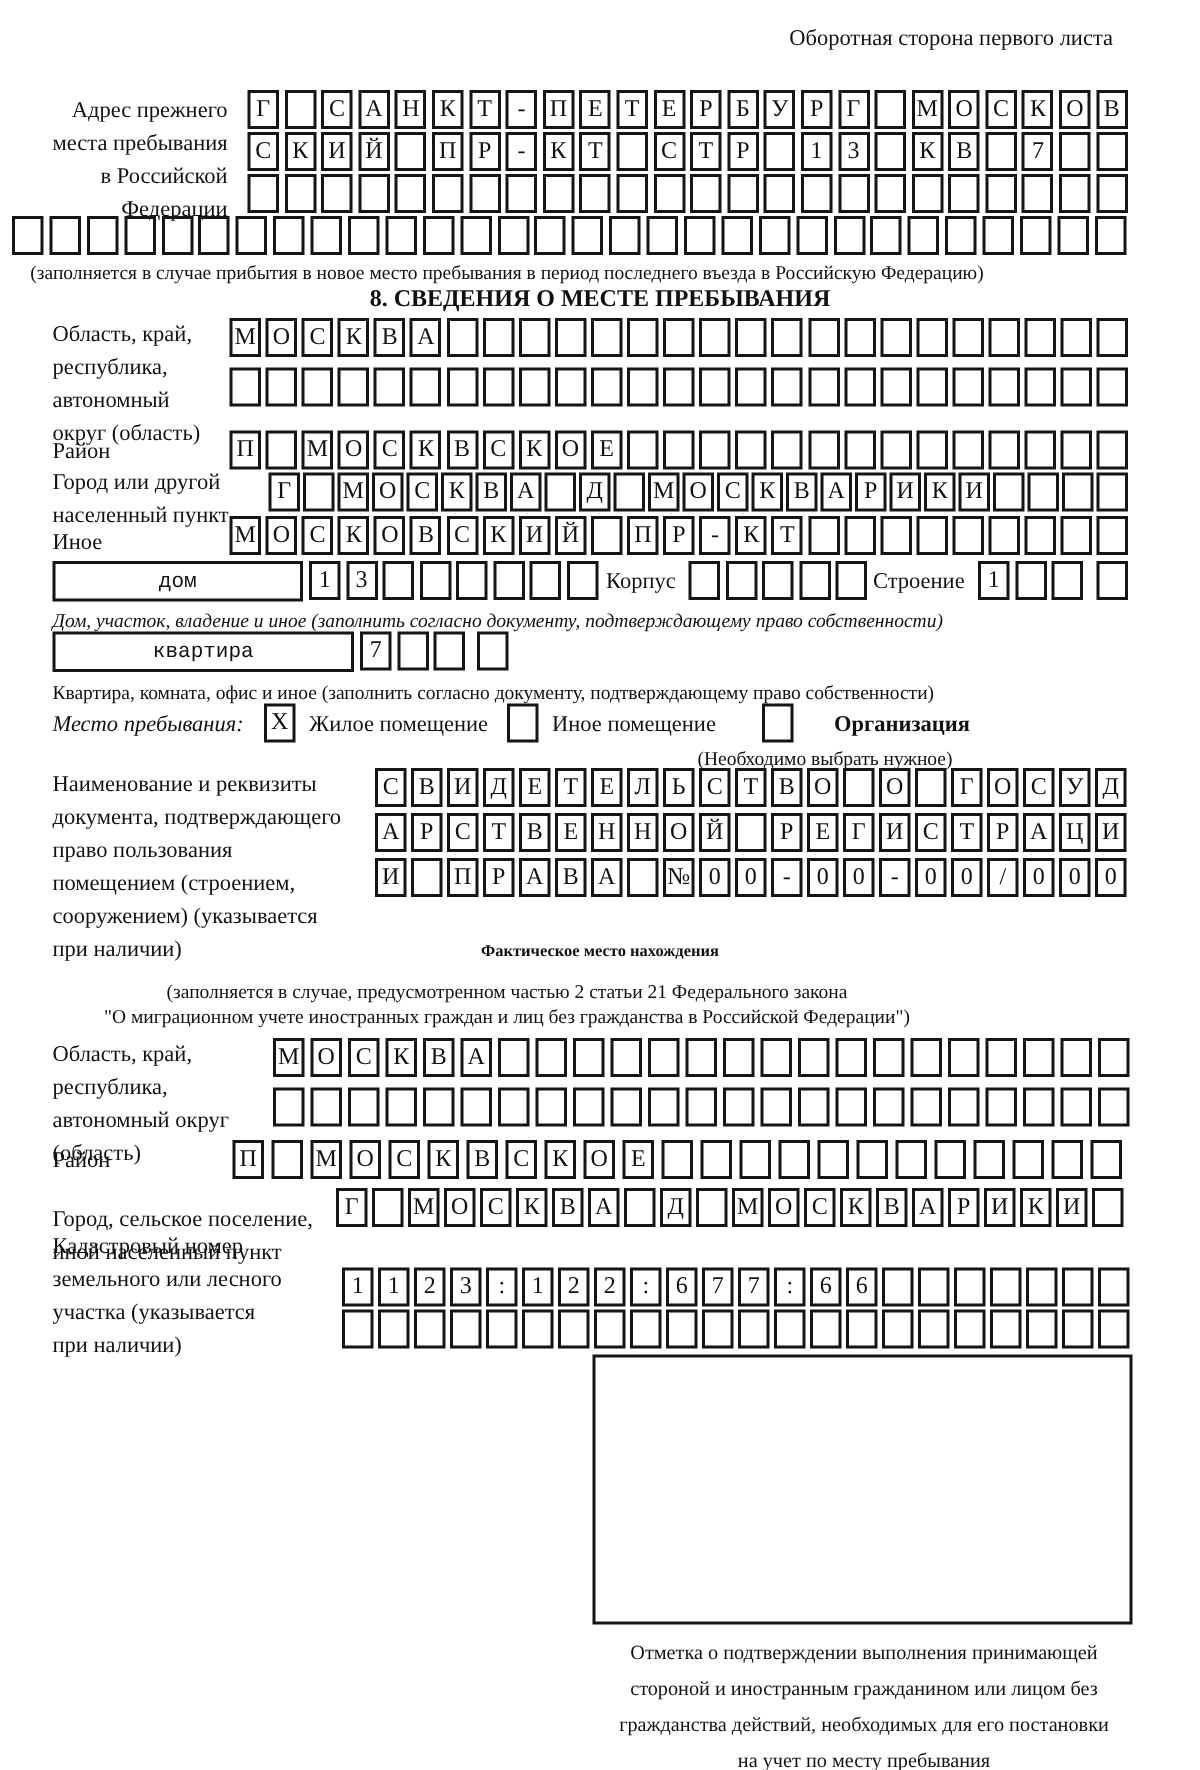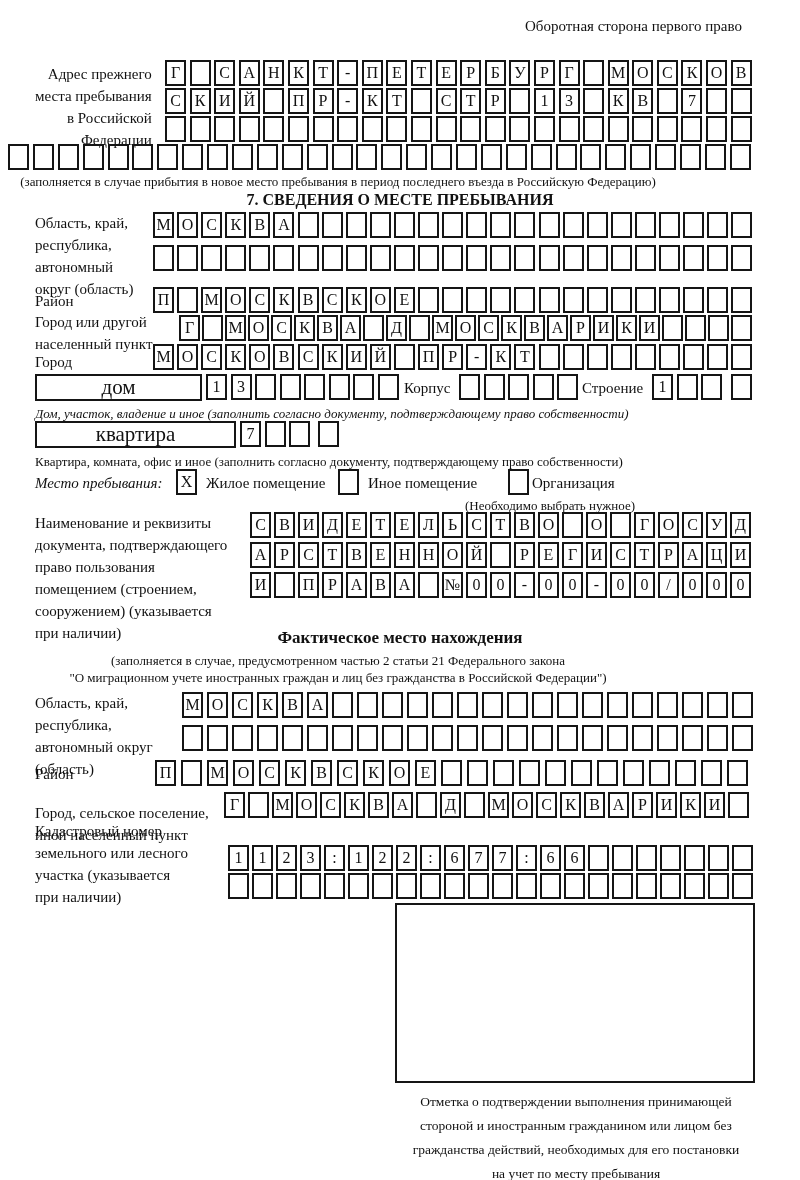--- a/index.html
+++ b/index.html
@@ -8,30 +8,30 @@
     font-family:"Liberation Serif","DejaVu Serif",serif;color:#111;overflow:hidden;
   }
   .lbl{position:absolute;font-size:15px;line-height:22px;white-space:pre-line;}
   .cap{position:absolute;font-size:13px;line-height:17px;}
   .ttl{position:absolute;width:800px;left:0;text-align:center;font-weight:bold;font-size:16px;}
   .note-c{position:absolute;width:676px;left:0;text-align:center;font-size:13px;line-height:17px;white-space:pre-line;}
   .br{position:absolute;display:flex;}
   .c{box-sizing:border-box;flex:none;width:21px;height:26px;border:2px solid #151515;
      display:flex;align-items:center;justify-content:center;font-size:16px;line-height:1;}
   .wb{position:absolute;box-sizing:border-box;border:2px solid #151515;display:flex;
-      align-items:center;justify-content:center;font-size:21px;}
+      align-items:center;justify-content:center;font-size:14px;font-family:Liberation Mono, monospace;}
   .stamp{position:absolute;box-sizing:border-box;border:2px solid #151515;background:#fff;}
   .hdr{position:absolute;font-size:15px;}
 </style>
 </head>
 <body>
 
 <div class="page">
 
-  <div class="hdr" style="top:18px;right:58px;">Оборотная сторона первого право</div>
+  <div class="hdr" style="top:18px;right:58px;">Оборотная сторона первого листа</div>
 
   <div class="lbl" style="left:35px;top:63px;text-align:right;">Адрес прежнего
 места пребывания
 в Российской
 Федерации</div>
   <div class="br" style="left:165px;top:60px;gap:3.6px;">
       <div class="c">Г</div>
       <div class="c"></div>
       <div class="c">С</div>
       <div class="c">А</div>
@@ -135,21 +135,21 @@
       <div class="c"></div>
       <div class="c"></div>
       <div class="c"></div>
       <div class="c"></div>
       <div class="c"></div>
       <div class="c"></div>
       <div class="c"></div>
     </div>
   <div class="note-c" style="top:173px;">(заполняется в случае прибытия в новое место пребывания в период последнего въезда в Российскую Федерацию)</div>
 
-  <div class="ttl" style="top:191px;">7. СВЕДЕНИЯ О МЕСТЕ ПРЕБЫВАНИЯ</div>
+  <div class="ttl" style="top:191px;">8. СВЕДЕНИЯ О МЕСТЕ ПРЕБЫВАНИЯ</div>
 
   <div class="lbl" style="left:35px;top:212px;">Область, край,
 республика,
 автономный
 округ (область)</div>
   <div class="br" style="left:153px;top:212px;gap:3.1px;">
       <div class="c">М</div>
       <div class="c">О</div>
       <div class="c">С</div>
       <div class="c">К</div>
@@ -255,21 +255,21 @@
       <div class="c">Р</div>
       <div class="c">И</div>
       <div class="c">К</div>
       <div class="c">И</div>
       <div class="c"></div>
       <div class="c"></div>
       <div class="c"></div>
       <div class="c"></div>
     </div>
 
-  <div class="lbl" style="left:35px;top:351px;">Город</div>
+  <div class="lbl" style="left:35px;top:351px;">Иное</div>
   <div class="br" style="left:153px;top:344px;gap:3.1px;">
       <div class="c">М</div>
       <div class="c">О</div>
       <div class="c">С</div>
       <div class="c">К</div>
       <div class="c">О</div>
       <div class="c">В</div>
       <div class="c">С</div>
       <div class="c">К</div>
       <div class="c">И</div>
@@ -337,21 +337,21 @@
       <div class="c">X</div>
     </div>
   <div class="lbl" style="left:206px;top:472px;">Жилое помещение</div>
   <div class="br" style="left:338px;top:469px;">
       <div class="c"></div>
     </div>
   <div class="lbl" style="left:368px;top:472px;">Иное помещение</div>
   <div class="br" style="left:508px;top:469px;">
       <div class="c"></div>
     </div>
-  <div class="lbl" style="left:532px;top:472px;">Организация</div>
+  <div class="lbl" style="left:556px;top:472px;font-weight:bold;">Организация</div>
   <div class="cap" style="left:35px;top:497px;width:600px;text-align:right;">(Необходимо выбрать нужное)</div>
 
   <div class="lbl" style="left:35px;top:512px;">Наименование и реквизиты
 документа, подтверждающего
 право пользования
 помещением (строением,
 сооружением) (указывается
 при наличии)</div>
   <div class="br" style="left:250px;top:512px;gap:3px;">
       <div class="c">С</div>
@@ -416,21 +416,21 @@
       <div class="c">0</div>
       <div class="c">-</div>
       <div class="c">0</div>
       <div class="c">0</div>
       <div class="c">/</div>
       <div class="c">0</div>
       <div class="c">0</div>
       <div class="c">0</div>
     </div>
 
-  <div class="ttl" style="top:628px;font-size:17px;">Фактическое место нахождения</div>
+  <div class="ttl" style="top:628px;font-size:11px;">Фактическое место нахождения</div>
   <div class="note-c" style="top:652px;">(заполняется в случае, предусмотренном частью 2 статьи 21 Федерального закона
 "О миграционном учете иностранных граждан и лиц без гражданства в Российской Федерации")</div>
 
   <div class="lbl" style="left:35px;top:692px;">Область, край,
 республика,
 автономный округ
 (область)</div>
   <div class="br" style="left:182px;top:692px;gap:4px;">
       <div class="c">М</div>
       <div class="c">О</div>

